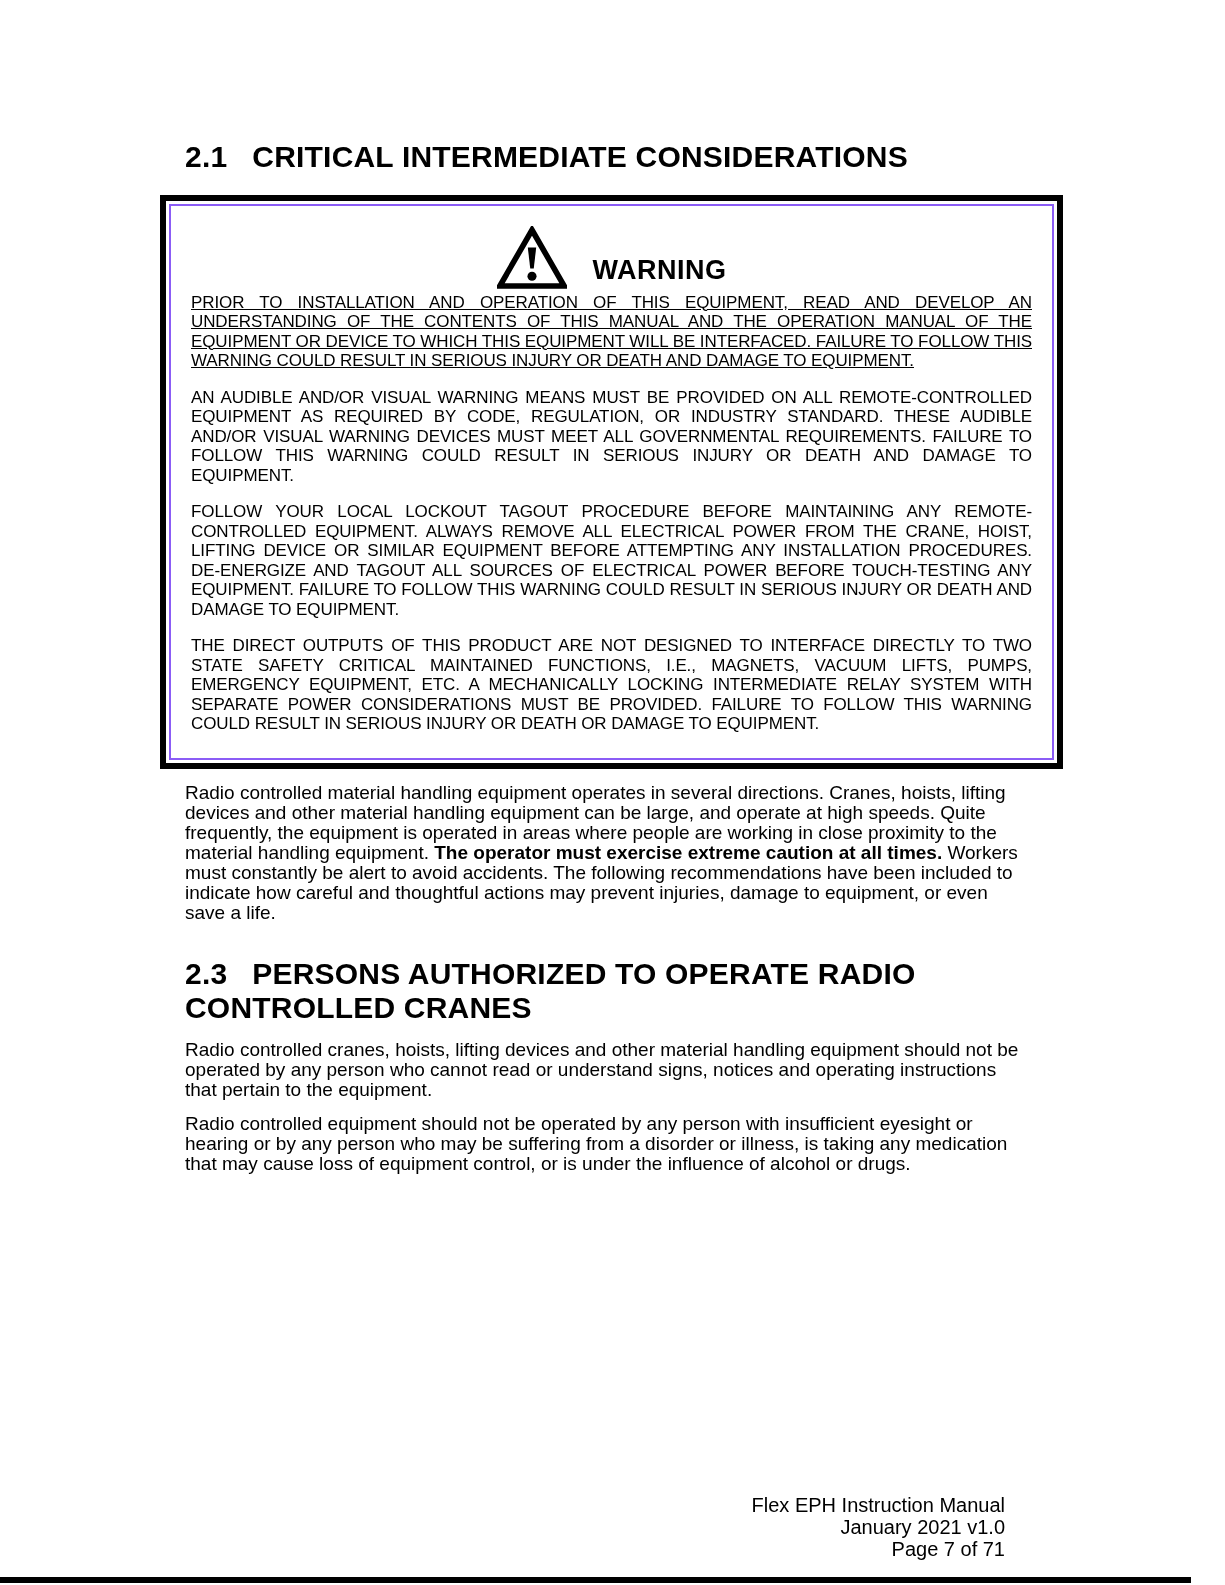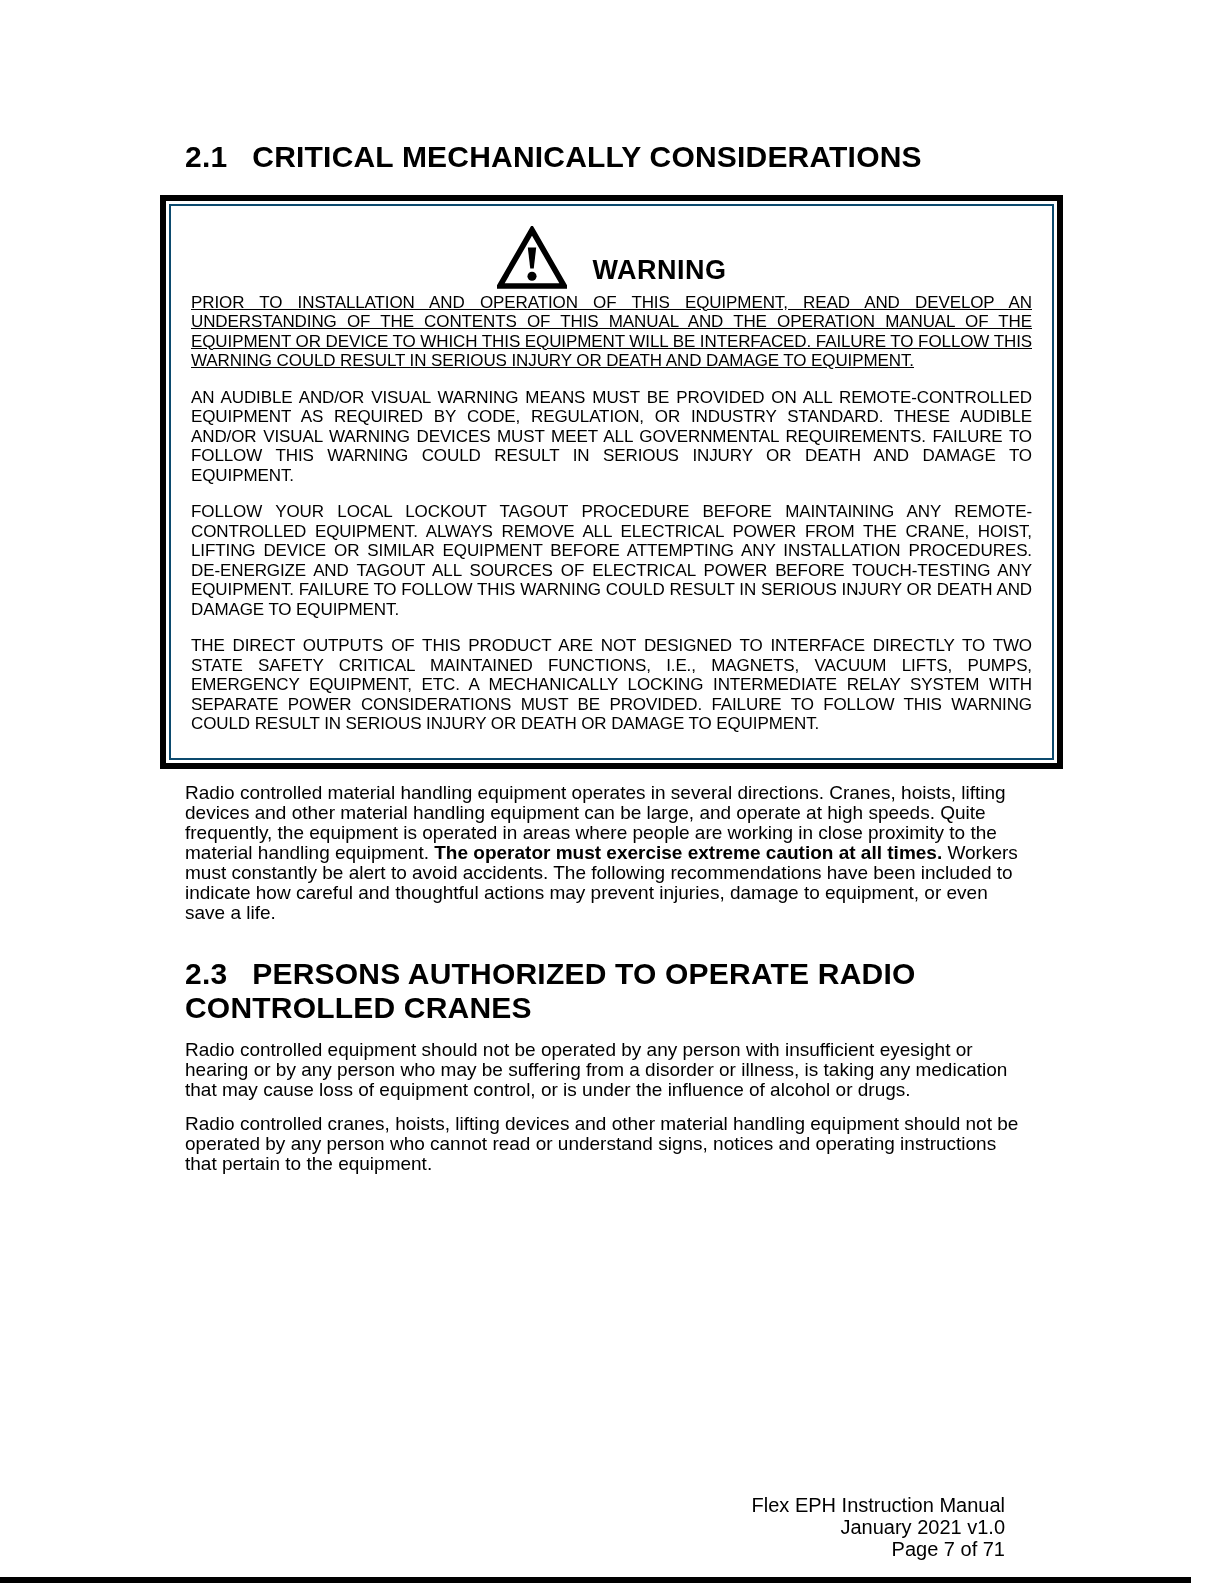--- a/index.html
+++ b/index.html
@@ -21,21 +21,21 @@
 
   .warnbox {
     box-sizing:border-box;
     margin:20px 0 0 160px;
     width:903px;
     border:6px solid #000;
     padding:3px;
     background:#fff;
   }
   .warnbox-inner {
-    border:2px solid #0c4a6e;
+    border:2px solid #8b5cf6;
     padding:20px 20px 24px 20px;
   }
   .warnhead {
     display:flex; align-items:flex-end; justify-content:center;
     gap:26px; margin:0;
   }
   .warnhead svg { width:70px; height:64px; display:block; }
   .warnlabel {
     font-size:27px; font-weight:bold; letter-spacing:0.5px;
     padding-bottom:4px;
@@ -67,21 +67,21 @@
   .bottom-bar {
     position:absolute; left:0; top:1577px;
     width:1191px; height:6px; background:#000;
   }
 </style>
 </head>
 <body>
 
 <div class="page">
 
-  <h1 class="sec" id="h21"><span class="num">2.1</span><span>CRITICAL MECHANICALLY CONSIDERATIONS</span></h1>
+  <h1 class="sec" id="h21"><span class="num">2.1</span><span>CRITICAL INTERMEDIATE CONSIDERATIONS</span></h1>
 
   <div class="warnbox">
     <div class="warnbox-inner">
 
       <div class="warnhead">
         <svg viewBox="0 0 100 90" xmlns="http://www.w3.org/2000/svg" aria-hidden="true">
           <path d="M50 5 L96 85 L4 85 Z" fill="#ffffff" stroke="#000000" stroke-width="8" stroke-linejoin="miter" stroke-miterlimit="12"></path>
           <polygon points="44,30 56,30 52.5,60 47.5,60" fill="#000000"></polygon>
           <circle cx="50" cy="71" r="6.5" fill="#000000"></circle>
         </svg>
@@ -94,22 +94,22 @@
       <p class="warnp">THE DIRECT OUTPUTS OF THIS PRODUCT ARE NOT DESIGNED TO INTERFACE DIRECTLY TO TWO STATE SAFETY CRITICAL MAINTAINED FUNCTIONS, I.E., MAGNETS, VACUUM LIFTS, PUMPS, EMERGENCY EQUIPMENT, ETC.  A MECHANICALLY LOCKING INTERMEDIATE RELAY SYSTEM WITH SEPARATE POWER CONSIDERATIONS MUST BE PROVIDED.  FAILURE TO FOLLOW THIS WARNING COULD RESULT IN SERIOUS INJURY OR DEATH OR DAMAGE TO EQUIPMENT.</p>
 
     </div>
   </div>
 
 
   <p class="bodyp" id="p22"><span>Radio controlled material handling equipment operates in several directions. Cranes, hoists, lifting devices and other material handling equipment can be large, and operate at high speeds.  Quite frequently, the equipment is operated in areas where people are working in close proximity to the material handling equipment.  </span><strong>The operator must exercise extreme caution at all times.</strong><span>  Workers must constantly be alert to avoid accidents. The following recommendations have been included to indicate how careful and thoughtful actions may prevent injuries, damage to equipment, or even save a life.</span></p>
 
   <h2 class="sec" id="h23"><span class="num">2.3</span><span>PERSONS AUTHORIZED TO OPERATE RADIO CONTROLLED CRANES</span></h2>
 
+  <p class="bodyp">Radio controlled cranes, hoists, lifting devices and other material handling equipment should not be operated by any person who cannot read or understand signs, notices and operating instructions that pertain to the equipment.</p>
   <p class="bodyp">Radio controlled equipment should not be operated by any person with insufficient eyesight or hearing or by any person who may be suffering from a disorder or illness, is taking any medication that may cause loss of equipment control, or is under the influence of alcohol or drugs.</p>
-  <p class="bodyp">Radio controlled cranes, hoists, lifting devices and other material handling equipment should not be operated by any person who cannot read or understand signs, notices and operating instructions that pertain to the equipment.</p>
 
   <div class="footer">
     <div>Flex EPH Instruction Manual</div>
     <div>January 2021 v1.0</div>
     <div>Page 7 of 71</div>
   </div>
 
   <div class="bottom-bar"></div>
 
 </div>

